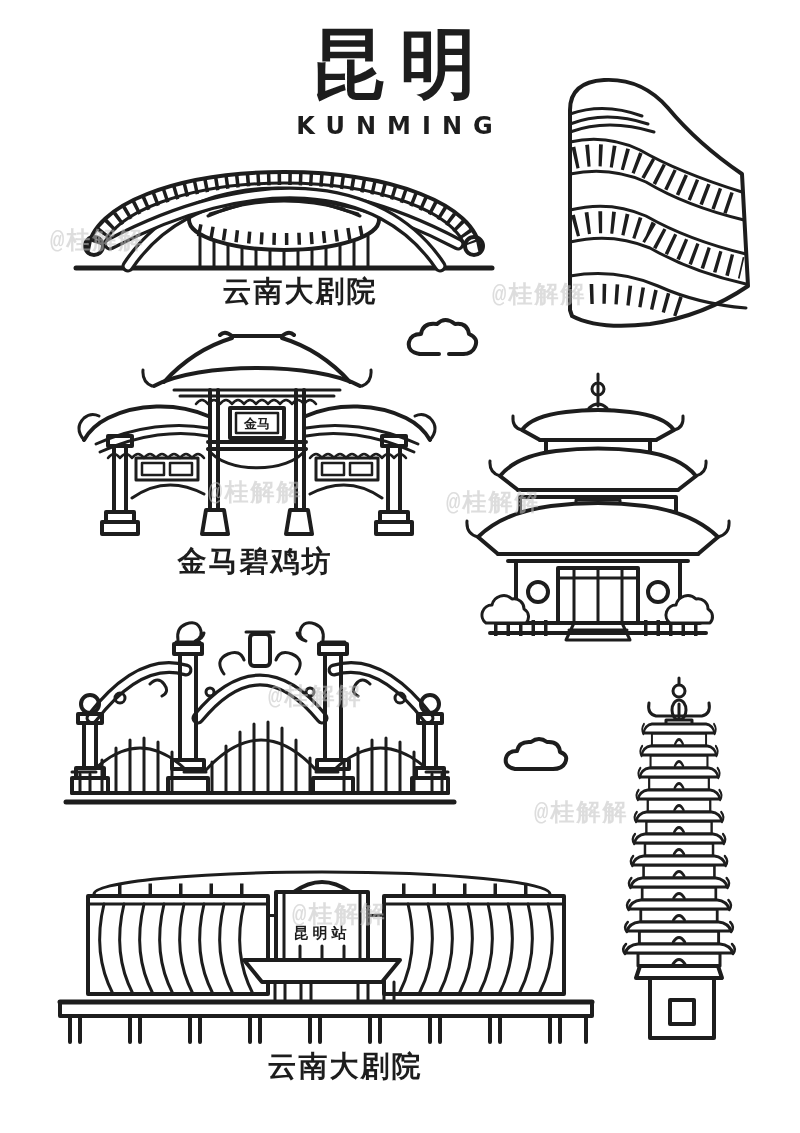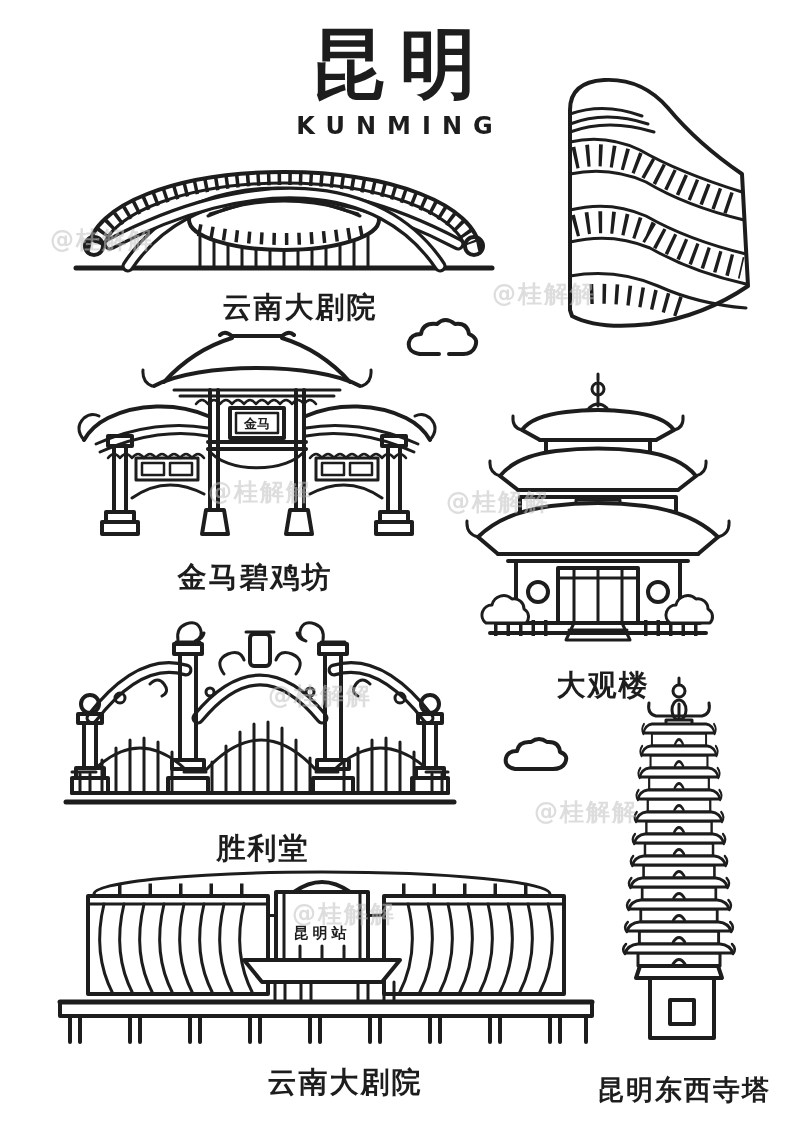--- a/index.html
+++ b/index.html
@@ -14,23 +14,23 @@
   .t2{stroke-width:2.5;}
   .sf{fill:#fff;}
   .bb{stroke:currentColor;fill:none;stroke-width:13;stroke-linecap:round;}
   .bw{stroke:#fff;fill:none;stroke-width:6.5;stroke-linecap:round;}
   .hatch{stroke:currentColor;fill:none;stroke-width:14;stroke-dasharray:3.5 7;}
   .ticks{stroke:currentColor;fill:none;stroke-dasharray:3.5 9;}
   .title{left:0;top:24px;width:800px;text-align:center;color:var(--line);
          font-size:76px;font-weight:900;letter-spacing:14px;line-height:1.05;}
   .subtitle{left:0;top:112px;width:800px;text-align:center;color:var(--line);
          font-size:24px;font-weight:700;letter-spacing:11px;}
-  .label{color:var(--line);font-size:29px;font-weight:600;text-align:center;letter-spacing:2px;margin-top:16px;}
+  .label{color:var(--line);font-size:29px;font-weight:600;text-align:center;letter-spacing:2px;}
   .label6{font-size:27px;}
-  .watermark{color:var(--watermark);opacity:.55;font-size:24px;font-weight:700;letter-spacing:2px;white-space:nowrap;}
+  .watermark{color:var(--watermark);opacity:.55;font-size:24px;font-weight:700;letter-spacing:2px;white-space:nowrap;font-family:Liberation Mono, monospace;}
 </style>
 </head>
 <body>
 
 <div id="page">
 
   <div class="abs subtitle">KUNMING</div>
   <div class="abs title">昆明</div>
 
   <svg class="abs figure" style="left:58px;top:146px" width="452" height="128" viewBox="0 0 452 128">
@@ -134,21 +134,20 @@
     <rect class="s sf" x="102" y="196" width="80" height="55"></rect>
     <path class="s t" d="M118,196 V251 M142,196 V251 M166,196 V251 M102,206 H182"></path>
     <circle class="s" cx="82" cy="220" r="10"></circle>
     <circle class="s" cx="202" cy="220" r="10"></circle>
     <path class="ticks" style="stroke-width:16" d="M38,256 H96 M188,256 H246"></path>
     <path class="s" d="M40,251 H244 M34,261 H250"></path>
     <path class="s t" d="M118,251 L110,268 H174 L166,251 M113,258 H171"></path>
     <path class="s sf t" d="M30,251 a10,10 0 0 1 6,-18 a12,12 0 0 1 20,-6 a10,10 0 0 1 12,10 a9,9 0 0 1 2,14 Z"></path>
     <path class="s sf t" d="M214,251 a10,10 0 0 1 6,-18 a12,12 0 0 1 20,-6 a10,10 0 0 1 12,10 a9,9 0 0 1 2,14 Z"></path>
   </svg>
-  <div class="abs label" style="left:523px;top:650px;width:160px">大观楼</div>
 
   <svg class="abs figure" style="left:58px;top:600px" width="404" height="210" viewBox="0 0 404 210">
     <path class="s" style="stroke-width:5" d="M8,202 H396"></path>
     <path class="s" d="M14,193 H390"></path>
     <path class="s t" d="M14,172 H38 M126,172 H148 M258,172 H280 M368,172 H390"></path>
     <path class="s t" d="M38,168 Q82,128 126,168 M148,170 Q203,110 258,170 M278,168 Q322,128 368,168"></path>
     <path class="s t" d="M44,160 V193 M58,148 V193 M72,140 V193 M86,138 V193 M100,142 V193 M114,152 V193"></path>
     <path class="s t" d="M154,162 V193 M168,146 V193 M182,132 V193 M196,124 V193 M210,122 V193 M224,128 V193 M238,140 V193 M252,158 V193"></path>
     <path class="s t" d="M286,160 V193 M300,148 V193 M314,140 V193 M328,138 V193 M342,142 V193 M356,152 V193"></path>
     <path class="s t" d="M22,174 V193 M32,174 V193 M374,174 V193 M384,174 V193"></path>
@@ -180,21 +179,20 @@
     <rect class="s" x="116" y="44" width="28" height="10"></rect>
     <path class="s" d="M122,54 V160 M138,54 V160"></path>
     <rect class="s" x="114" y="160" width="32" height="9"></rect>
     <rect class="s" x="110" y="178" width="40" height="15"></rect>
     <path class="s t" d="M265,40 q2,-12 -8,-16 q-10,-4 -14,4 q-4,9 5,13 q-8,-2 -9,-8 M263,42 H287"></path>
     <rect class="s" x="261" y="44" width="28" height="10"></rect>
     <path class="s" d="M267,54 V160 M283,54 V160"></path>
     <rect class="s" x="259" y="160" width="32" height="9"></rect>
     <rect class="s" x="255" y="178" width="40" height="15"></rect>
   </svg>
-  <div class="abs label" style="left:183px;top:813px;width:160px">胜利堂</div>
 
   <svg class="abs figure" style="left:500px;top:732px" width="74" height="46" viewBox="0 0 74 46">
     <path class="s" d="M15,37 Q4,35 6,26 Q8,19 17,19 Q19,9 31,10 Q39,4 47,10 Q59,9 60,20 Q69,23 65,31 Q62,37 53,37 Z"></path>
   </svg>
 
   <svg class="abs figure" style="left:594px;top:676px" width="172" height="372" viewBox="0 0 172 372">
     <defs>
       <g id="tier">
         <rect class="s sf t" x="44" y="-13" width="82" height="13"></rect>
         <path class="s t" d="M79,-2 Q85,-11 91,-2"></path>
@@ -215,21 +213,20 @@
     <use href="#tier" transform="translate(14.45,180) scale(0.83,1)"></use>
     <use href="#tier" transform="translate(11.56,202) scale(0.864,1)"></use>
     <use href="#tier" transform="translate(8.67,224) scale(0.898,1)"></use>
     <use href="#tier" transform="translate(5.78,246) scale(0.932,1)"></use>
     <use href="#tier" transform="translate(2.89,268) scale(0.966,1)"></use>
     <use href="#tier" transform="translate(0,290) scale(1,1)"></use>
     <path class="s sf" d="M46,290 H124 L128,302 H42 Z"></path>
     <rect class="s sf" x="56" y="302" width="64" height="60"></rect>
     <rect class="s" x="76" y="324" width="24" height="24"></rect>
   </svg>
-  <div class="abs label label6" style="left:578px;top:1056px;width:212px">昆明东西寺塔</div>
 
   <svg class="abs figure" style="left:54px;top:862px" width="544" height="186" viewBox="0 0 544 186">
     <ellipse class="s sf t" cx="268" cy="32" rx="228" ry="22"></ellipse>
     <path class="ticks" style="stroke-width:11;stroke-dasharray:3.5 27" d="M64,27 H200 M348,27 H480"></path>
     <rect class="s sf" x="34" y="34" width="180" height="98"></rect>
     <path class="s t" d="M34,42 H214"></path>
     <path class="s t" d="M50,42 C42,75 45,105 59,132 M70,42 C62,75 65,105 79,132 M90,42 C82,75 85,105 99,132 M110,42 C102,75 105,105 119,132 M130,42 C122,75 125,105 139,132 M150,42 C142,75 145,105 159,132 M170,42 C162,75 165,105 179,132 M190,42 C182,75 185,105 199,132"></path>
     <rect class="s sf" x="330" y="34" width="180" height="98"></rect>
     <path class="s t" d="M330,42 H510"></path>
     <path class="s t" d="M354,42 C362,75 359,105 345,132 M374,42 C382,75 379,105 365,132 M394,42 C402,75 399,105 385,132 M414,42 C422,75 419,105 405,132 M434,42 C442,75 439,105 425,132 M454,42 C462,75 459,105 445,132 M474,42 C482,75 479,105 465,132 M494,42 C502,75 499,105 485,132"></path>

